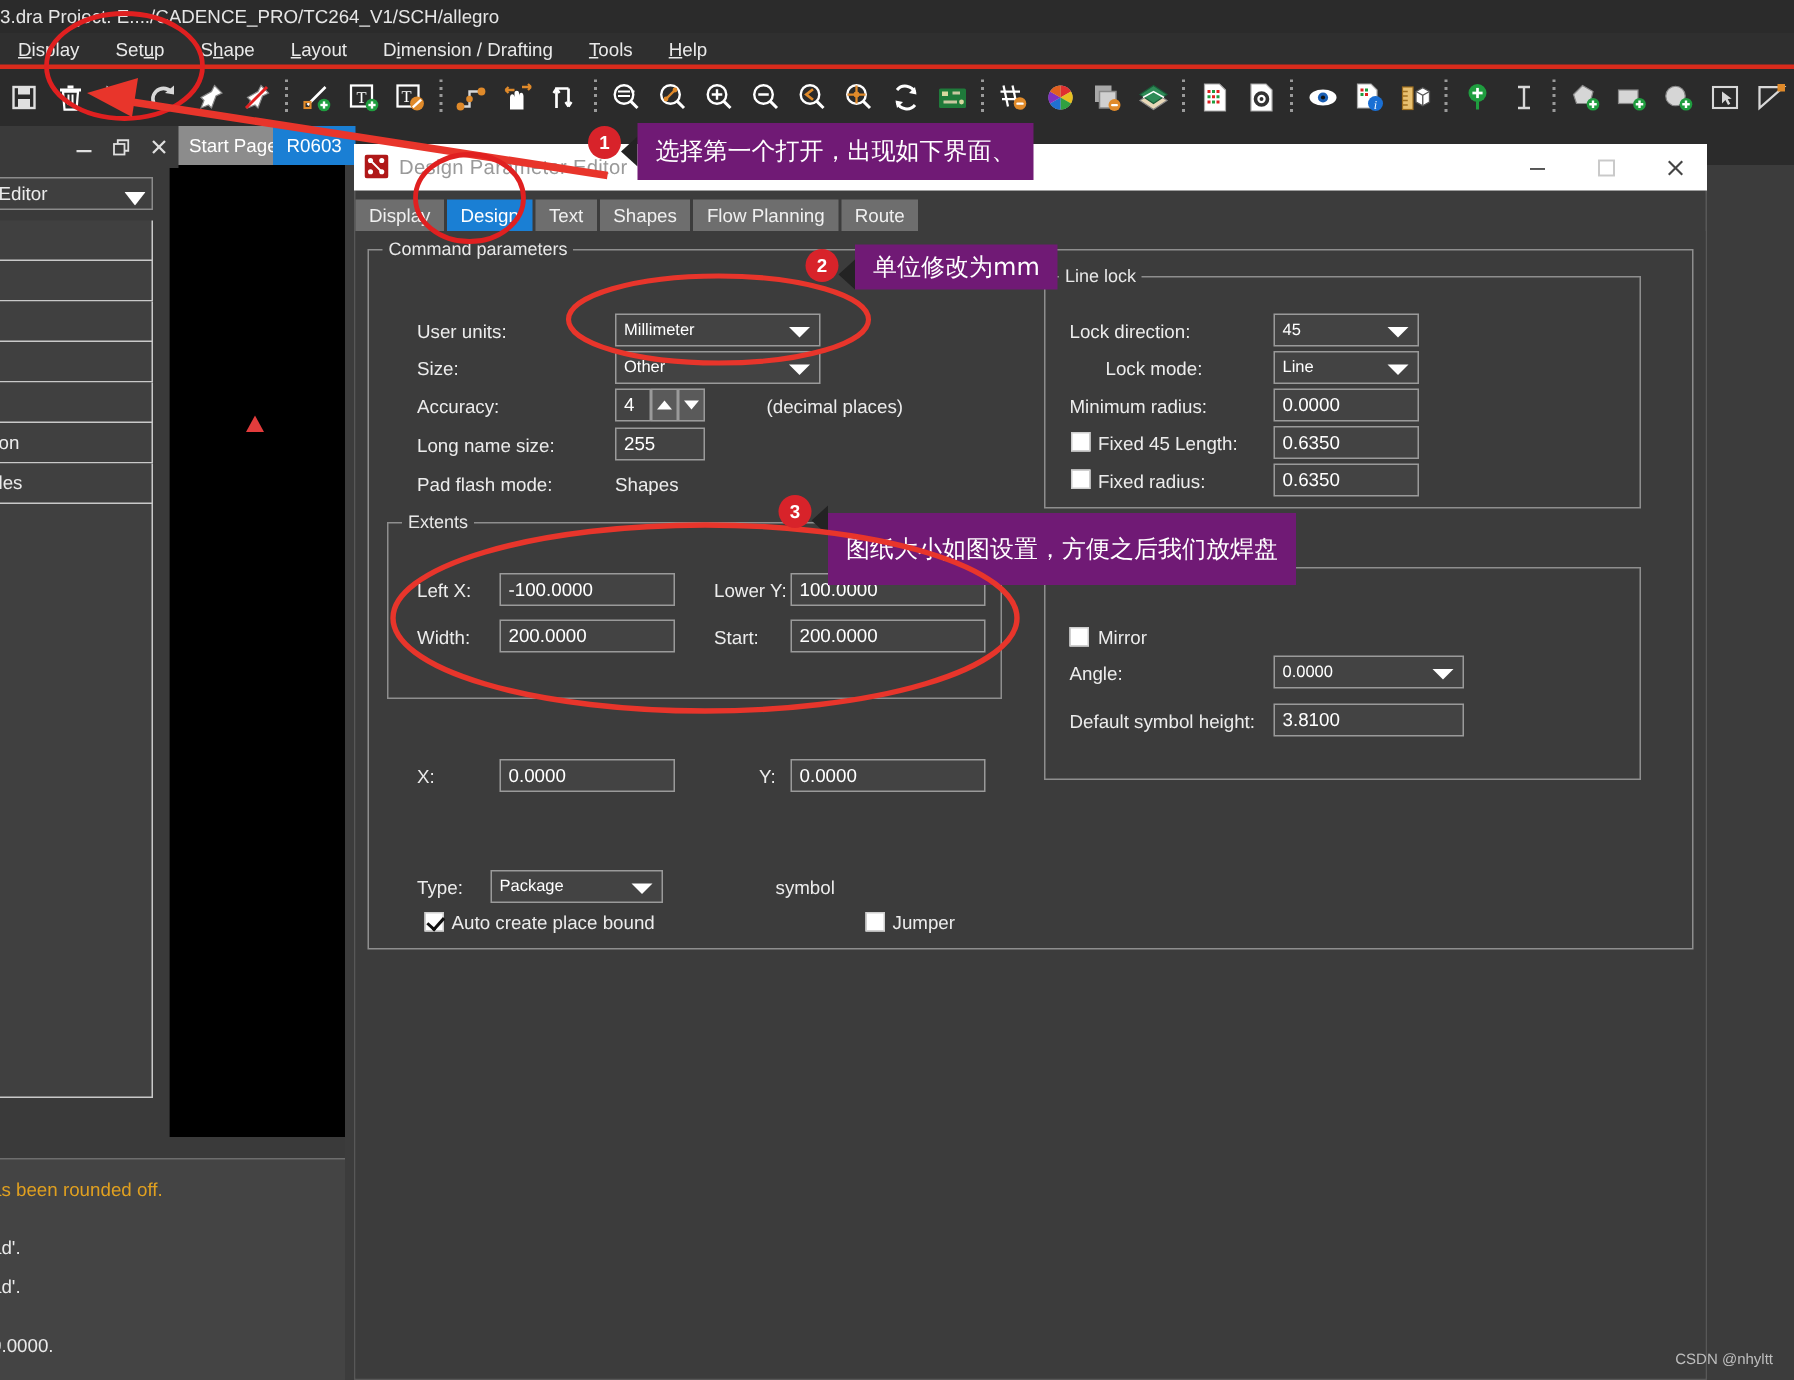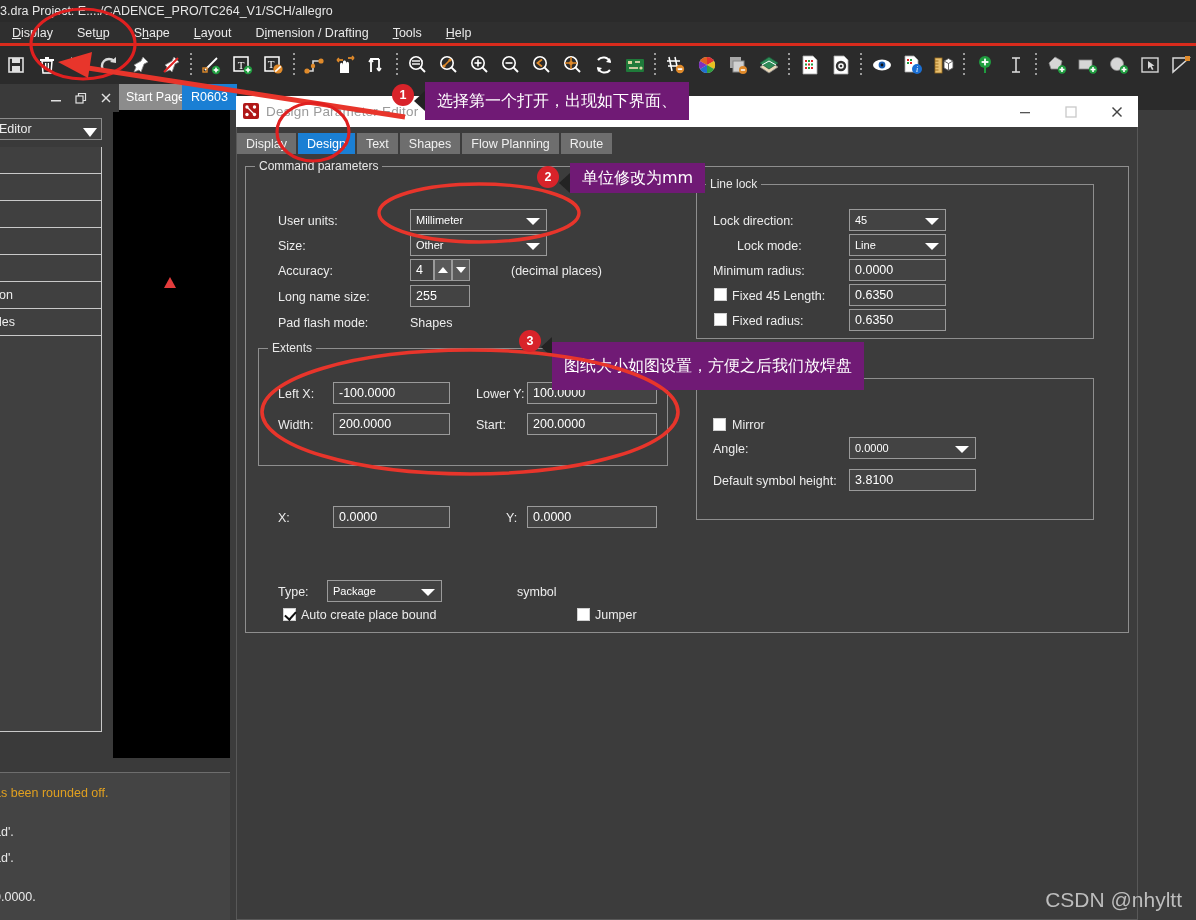--- a/index.html
+++ b/index.html
@@ -129,21 +129,21 @@
 
   
   .callout{position:absolute;background:#701a75;color:#fff;font-size:16px;
     display:flex;align-items:center;padding:0 12px;white-space:nowrap;
     font-family:"DejaVu Sans","Liberation Sans",sans-serif;}
   .callout-tail{position:absolute;width:0;height:0;
     border-top:10px solid transparent;border-bottom:10px solid transparent;border-right:11px solid #232323;}
   .badge{position:absolute;width:22px;height:22px;border-radius:50%;background:#d8232a;color:#fff;
     font-size:12.5px;display:flex;align-items:center;justify-content:center;font-weight:bold;z-index:40;}
   #anno-svg{position:absolute;left:0;top:0;width:1196px;height:920px;pointer-events:none;z-index:30;}
-  #watermark{position:absolute;right:14px;bottom:8px;font-size:21px;color:#bdbdbd;z-index:50;
+  #watermark{position:absolute;right:14px;bottom:8px;font-size:10px;color:#bdbdbd;z-index:50;
     font-family:"Liberation Sans",sans-serif;}
 </style>
 </head>
 <body>
 
 <div id="app-titlebar">
   <span class="tt">3.dra  Project: E:.../CADENCE_PRO/TC264_V1/SCH/allegro</span>
 </div>
 
 <div id="app-menubar">

